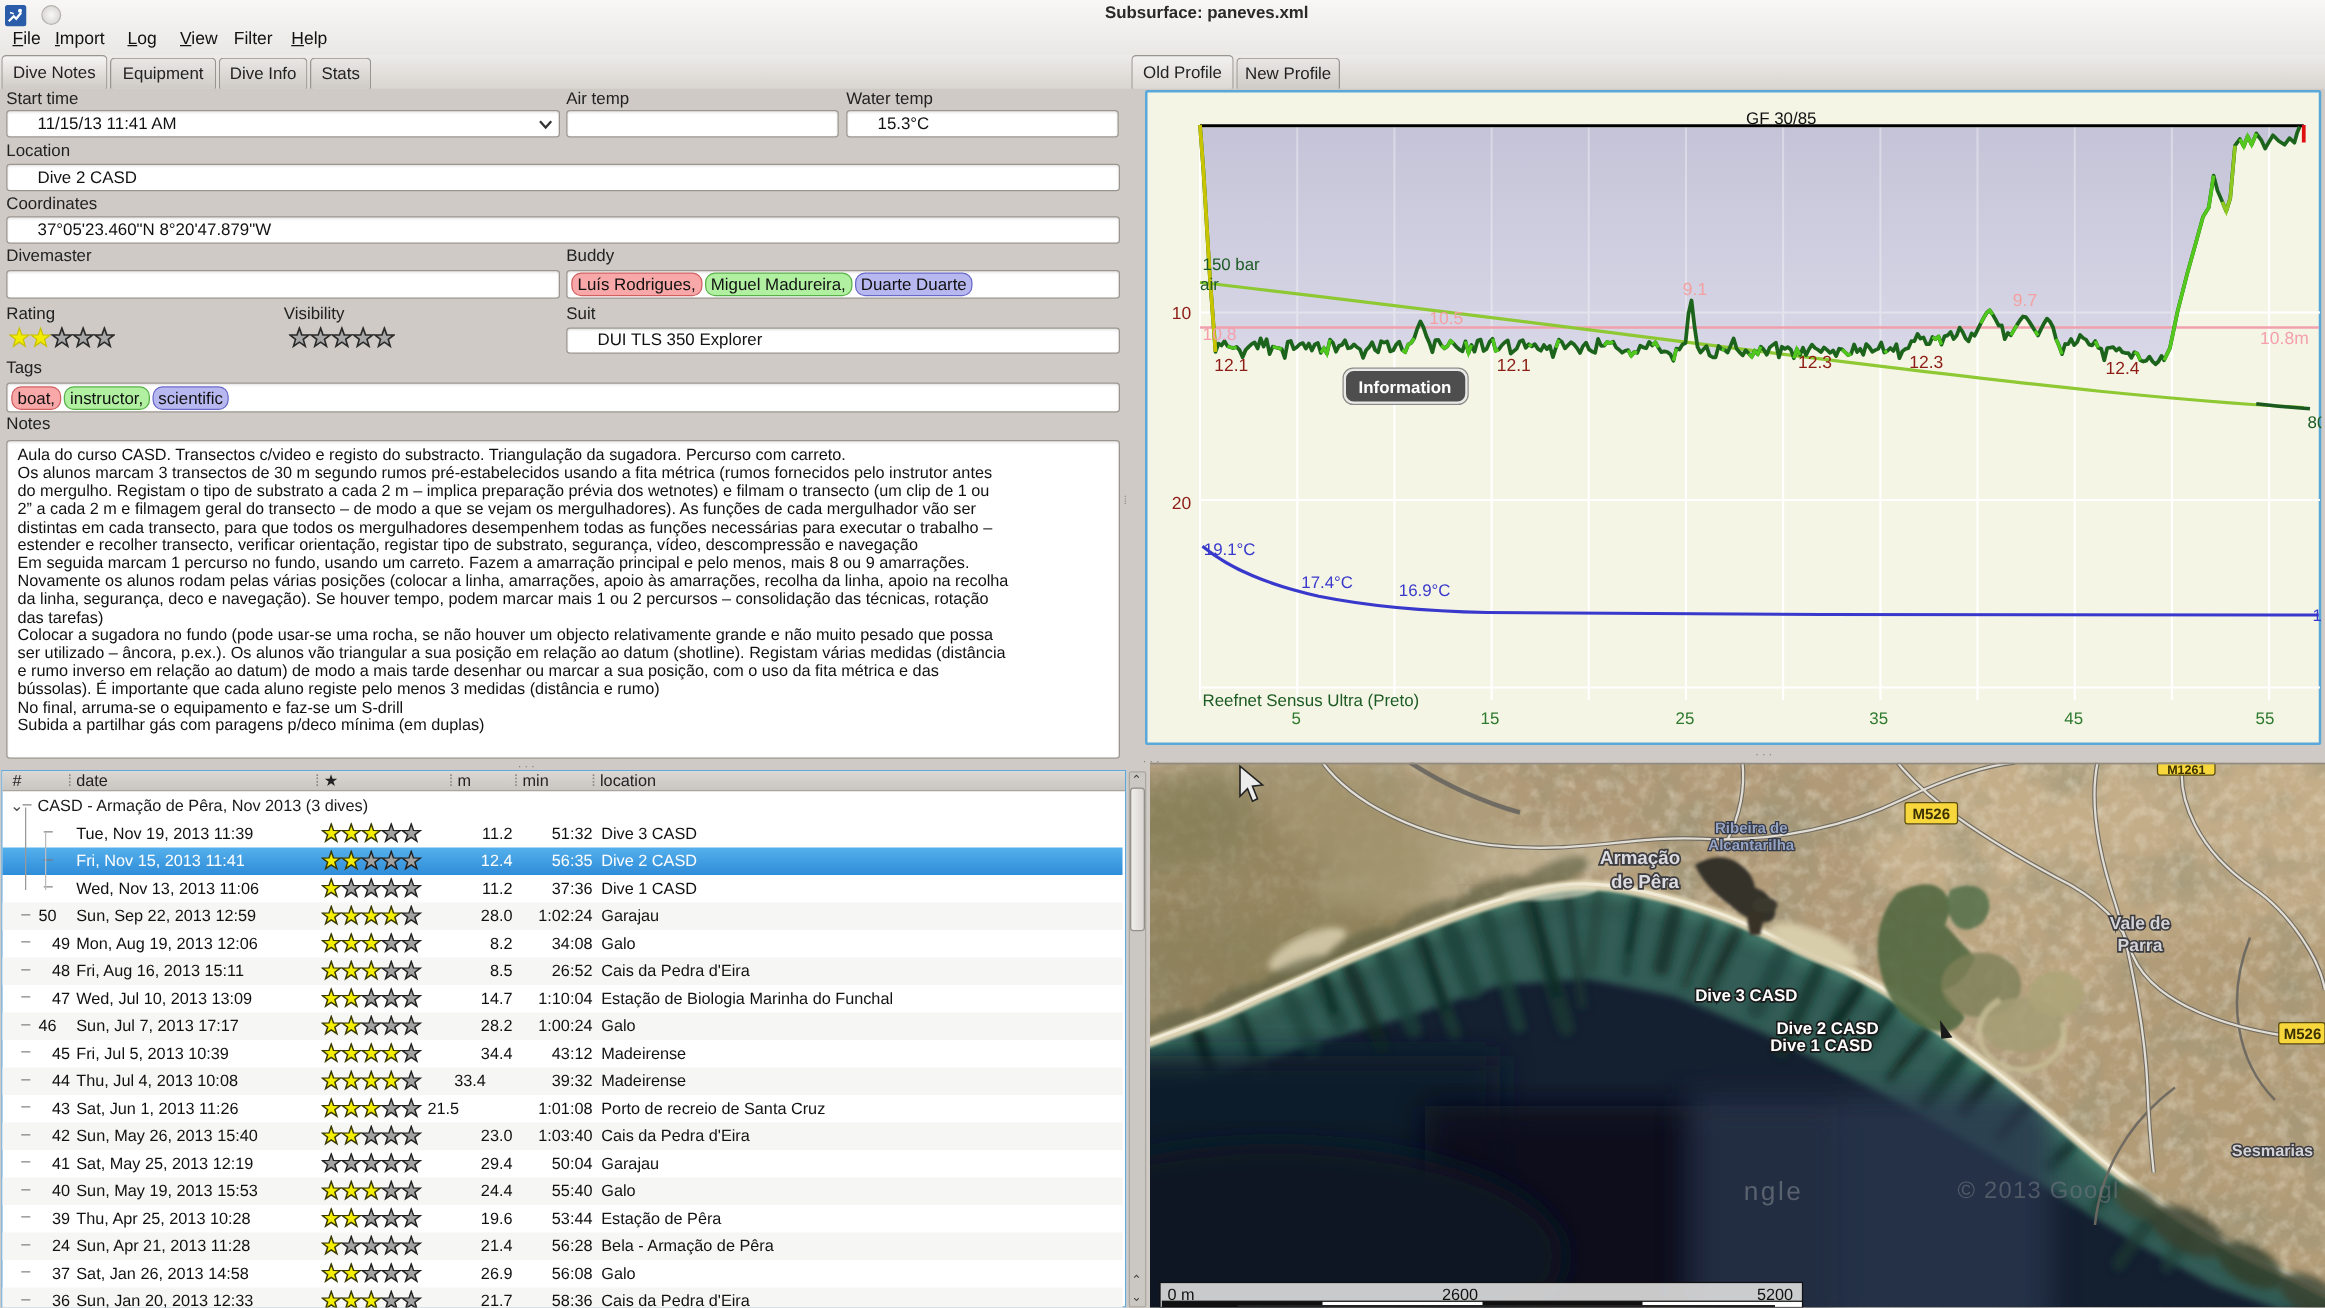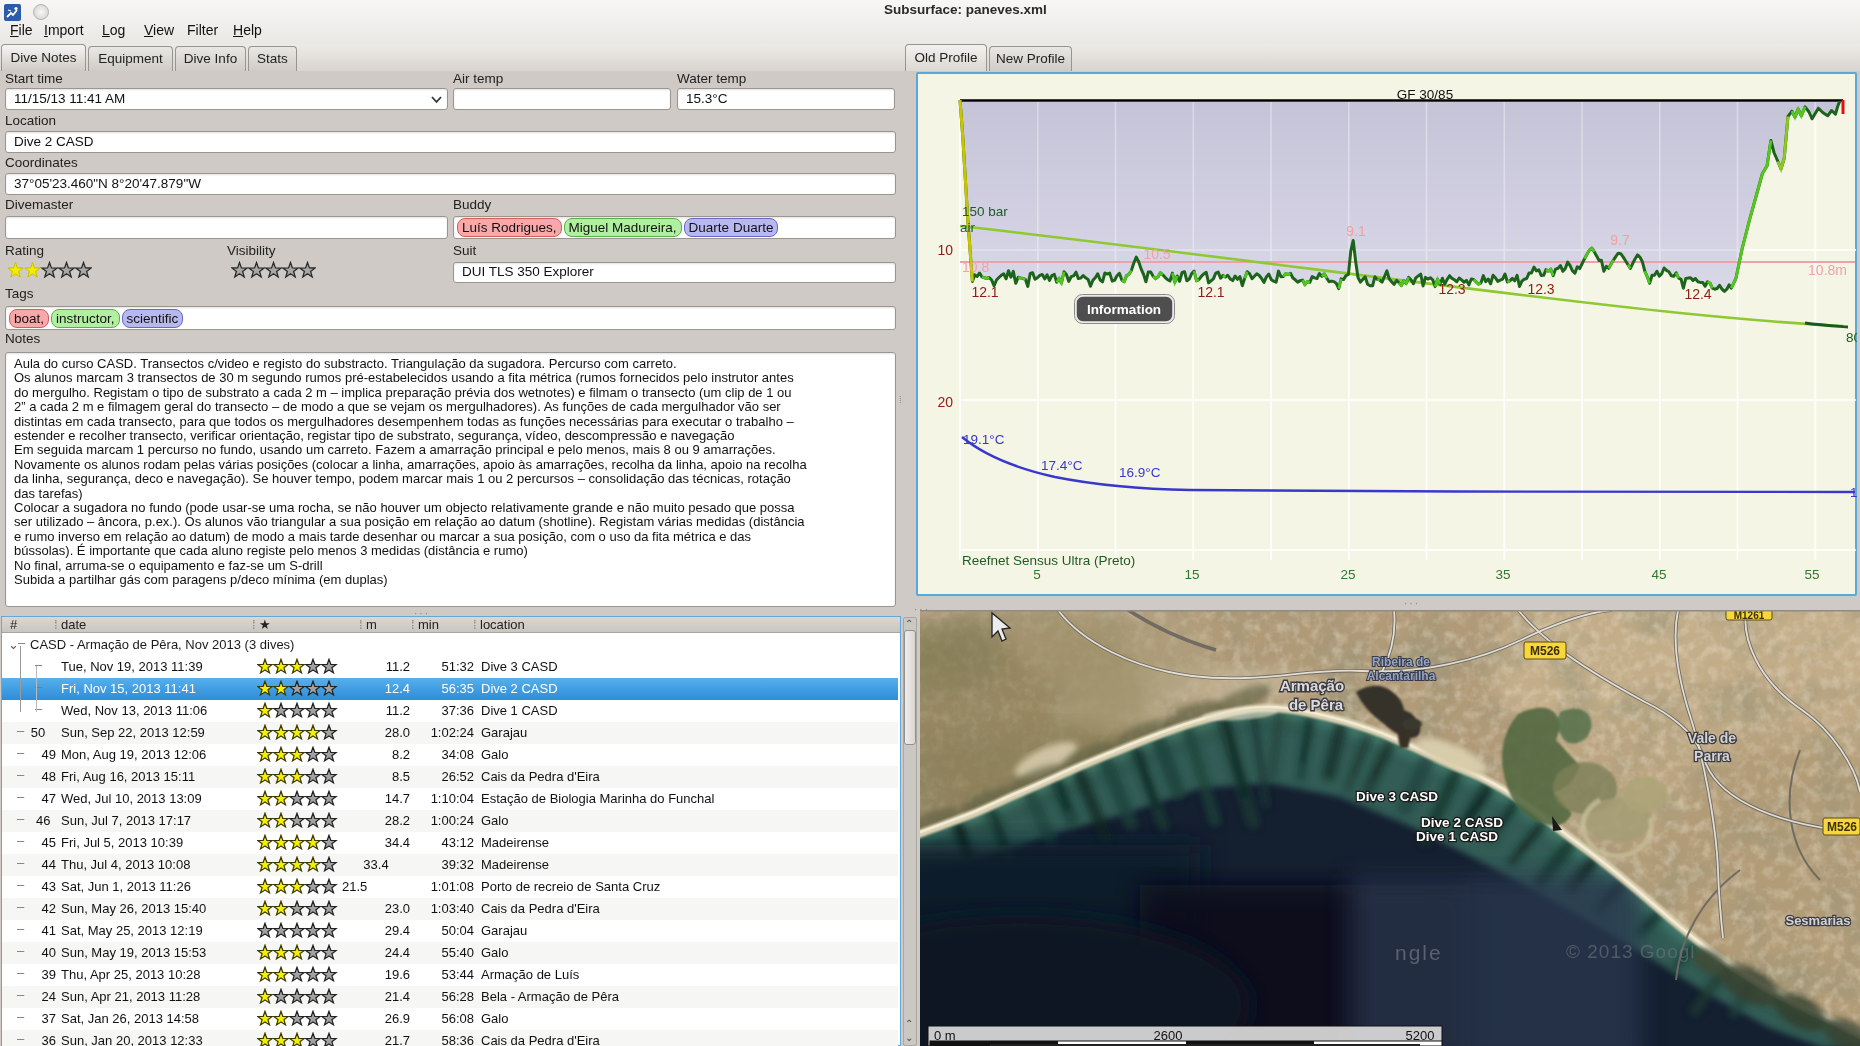--- a/index.html
+++ b/index.html
@@ -1,19 +1,19 @@
 <!DOCTYPE html>
 <html><head><meta charset="utf-8"><style>
 *{margin:0;padding:0;box-sizing:border-box}
 body{width:1860px;height:1046px;position:relative;overflow:hidden;
  background:#cfcac5;font-family:"Liberation Sans",sans-serif;font-size:13px;color:#1a1a1a}
 .abs{position:absolute}
 .lbl{position:absolute;font-size:13.5px;color:#222}
 .fld{position:absolute;background:#fff;border:1px solid #9a968f;border-radius:3px;
- font-size:13.5px;padding:2px 8px;color:#111;box-shadow:inset 0 1px 2px rgba(0,0,0,.12)}
+ font-size:13.5px;padding:2px 24px;color:#111;box-shadow:inset 0 1px 2px rgba(0,0,0,.12)}
 .pill{display:inline-block;border-radius:8px;padding:0 4px;margin-right:2px;font-size:13.5px;line-height:17px}
 .tab{position:absolute;border:1px solid #98948e;border-bottom:none;border-radius:4px 4px 0 0;
  text-align:center;font-size:13.5px;color:#222}
 .tabi{background:linear-gradient(#e9e7e4,#cfccc7)}
 .taba{background:linear-gradient(#f6f5f3,#cfcac5)}
 .lr{position:absolute;left:2px;width:896px;height:22px;font-size:13px;line-height:21px}
 .menu{position:absolute;top:22px;font-size:14px;color:#111}
 u{text-decoration:underline}
 </style></head><body>
 
@@ -324,21 +324,21 @@
         <path d="M40.0,1.2 L41.8,6.3 L47.2,6.5 L42.9,9.8 L44.5,14.9 L40.0,11.9 L35.5,14.9 L37.1,9.8 L32.8,6.5 L38.2,6.3 Z" fill="#a2a2a2" stroke="#222" stroke-width="1.2"></path>
         <path d="M56.0,1.2 L57.8,6.3 L63.2,6.5 L58.9,9.8 L60.5,14.9 L56.0,11.9 L51.5,14.9 L53.1,9.8 L48.8,6.5 L54.2,6.3 Z" fill="#a2a2a2" stroke="#222" stroke-width="1.2"></path>
         <path d="M72.0,1.2 L73.8,6.3 L79.2,6.5 L74.9,9.8 L76.5,14.9 L72.0,11.9 L67.5,14.9 L69.1,9.8 L64.8,6.5 L70.2,6.3 Z" fill="#a2a2a2" stroke="#222" stroke-width="1.2"></path>
       </svg>
     </span>
     <span style="position:absolute;left:340px;width:68px;text-align:right">14.7</span>
     <span style="position:absolute;left:400px;width:72px;text-align:right">1:10:04</span>
     <span style="position:absolute;left:479px">Estação de Biologia Marinha do Funchal</span>
   </div>
 <div class="lr" style="top:810px;background:#f6f6f5;color:#111">
-    <span style="position:absolute;left:34px;width:36px;text-align:left">46</span>
+    <span style="position:absolute;left:18px;width:36px;text-align:center">46</span>
     <span style="position:absolute;left:15px;top:-2px;color:#777">–</span>
     <span style="position:absolute;left:59px">Sun, Jul 7, 2013 17:17</span>
     <span style="position:absolute;left:255px;top:2px">
       <svg width="82" height="17" style="display:block">
         <path d="M8.0,1.2 L9.8,6.3 L15.2,6.5 L10.9,9.8 L12.5,14.9 L8.0,11.9 L3.5,14.9 L5.1,9.8 L0.8,6.5 L6.2,6.3 Z" fill="#f4ee00" stroke="#3a3a00" stroke-width="1.2"></path>
         <path d="M24.0,1.2 L25.8,6.3 L31.2,6.5 L26.9,9.8 L28.5,14.9 L24.0,11.9 L19.5,14.9 L21.1,9.8 L16.8,6.5 L22.2,6.3 Z" fill="#f4ee00" stroke="#3a3a00" stroke-width="1.2"></path>
         <path d="M40.0,1.2 L41.8,6.3 L47.2,6.5 L42.9,9.8 L44.5,14.9 L40.0,11.9 L35.5,14.9 L37.1,9.8 L32.8,6.5 L38.2,6.3 Z" fill="#a2a2a2" stroke="#222" stroke-width="1.2"></path>
         <path d="M56.0,1.2 L57.8,6.3 L63.2,6.5 L58.9,9.8 L60.5,14.9 L56.0,11.9 L51.5,14.9 L53.1,9.8 L48.8,6.5 L54.2,6.3 Z" fill="#a2a2a2" stroke="#222" stroke-width="1.2"></path>
         <path d="M72.0,1.2 L73.8,6.3 L79.2,6.5 L74.9,9.8 L76.5,14.9 L72.0,11.9 L67.5,14.9 L69.1,9.8 L64.8,6.5 L70.2,6.3 Z" fill="#a2a2a2" stroke="#222" stroke-width="1.2"></path>
       </svg>
@@ -457,21 +457,21 @@
       <svg width="82" height="17" style="display:block">
         <path d="M8.0,1.2 L9.8,6.3 L15.2,6.5 L10.9,9.8 L12.5,14.9 L8.0,11.9 L3.5,14.9 L5.1,9.8 L0.8,6.5 L6.2,6.3 Z" fill="#f4ee00" stroke="#3a3a00" stroke-width="1.2"></path>
         <path d="M24.0,1.2 L25.8,6.3 L31.2,6.5 L26.9,9.8 L28.5,14.9 L24.0,11.9 L19.5,14.9 L21.1,9.8 L16.8,6.5 L22.2,6.3 Z" fill="#f4ee00" stroke="#3a3a00" stroke-width="1.2"></path>
         <path d="M40.0,1.2 L41.8,6.3 L47.2,6.5 L42.9,9.8 L44.5,14.9 L40.0,11.9 L35.5,14.9 L37.1,9.8 L32.8,6.5 L38.2,6.3 Z" fill="#a2a2a2" stroke="#222" stroke-width="1.2"></path>
         <path d="M56.0,1.2 L57.8,6.3 L63.2,6.5 L58.9,9.8 L60.5,14.9 L56.0,11.9 L51.5,14.9 L53.1,9.8 L48.8,6.5 L54.2,6.3 Z" fill="#a2a2a2" stroke="#222" stroke-width="1.2"></path>
         <path d="M72.0,1.2 L73.8,6.3 L79.2,6.5 L74.9,9.8 L76.5,14.9 L72.0,11.9 L67.5,14.9 L69.1,9.8 L64.8,6.5 L70.2,6.3 Z" fill="#a2a2a2" stroke="#222" stroke-width="1.2"></path>
       </svg>
     </span>
     <span style="position:absolute;left:340px;width:68px;text-align:right">19.6</span>
     <span style="position:absolute;left:400px;width:72px;text-align:right">53:44</span>
-    <span style="position:absolute;left:479px">Armação de Luís</span>
+    <span style="position:absolute;left:479px">Estação de Pêra</span>
   </div>
 <div class="lr" style="top:986px;background:#f6f6f5;color:#111">
     <span style="position:absolute;left:18px;width:36px;text-align:right">24</span>
     <span style="position:absolute;left:15px;top:-2px;color:#777">–</span>
     <span style="position:absolute;left:59px">Sun, Apr 21, 2013 11:28</span>
     <span style="position:absolute;left:255px;top:2px">
       <svg width="82" height="17" style="display:block">
         <path d="M8.0,1.2 L9.8,6.3 L15.2,6.5 L10.9,9.8 L12.5,14.9 L8.0,11.9 L3.5,14.9 L5.1,9.8 L0.8,6.5 L6.2,6.3 Z" fill="#f4ee00" stroke="#3a3a00" stroke-width="1.2"></path>
         <path d="M24.0,1.2 L25.8,6.3 L31.2,6.5 L26.9,9.8 L28.5,14.9 L24.0,11.9 L19.5,14.9 L21.1,9.8 L16.8,6.5 L22.2,6.3 Z" fill="#a2a2a2" stroke="#222" stroke-width="1.2"></path>
         <path d="M40.0,1.2 L41.8,6.3 L47.2,6.5 L42.9,9.8 L44.5,14.9 L40.0,11.9 L35.5,14.9 L37.1,9.8 L32.8,6.5 L38.2,6.3 Z" fill="#a2a2a2" stroke="#222" stroke-width="1.2"></path>

